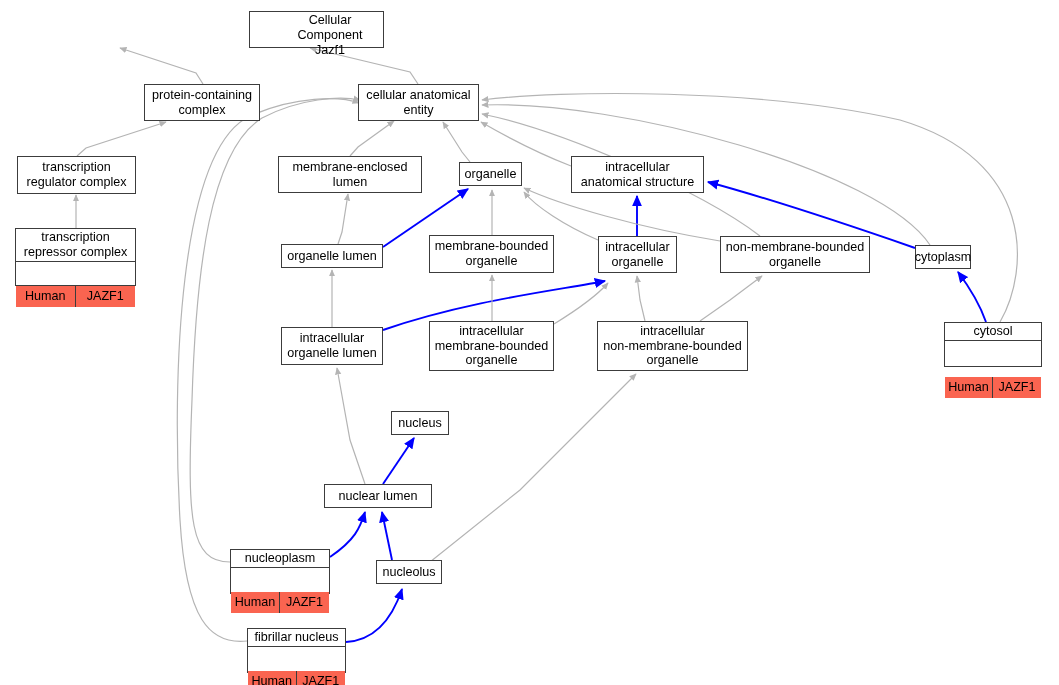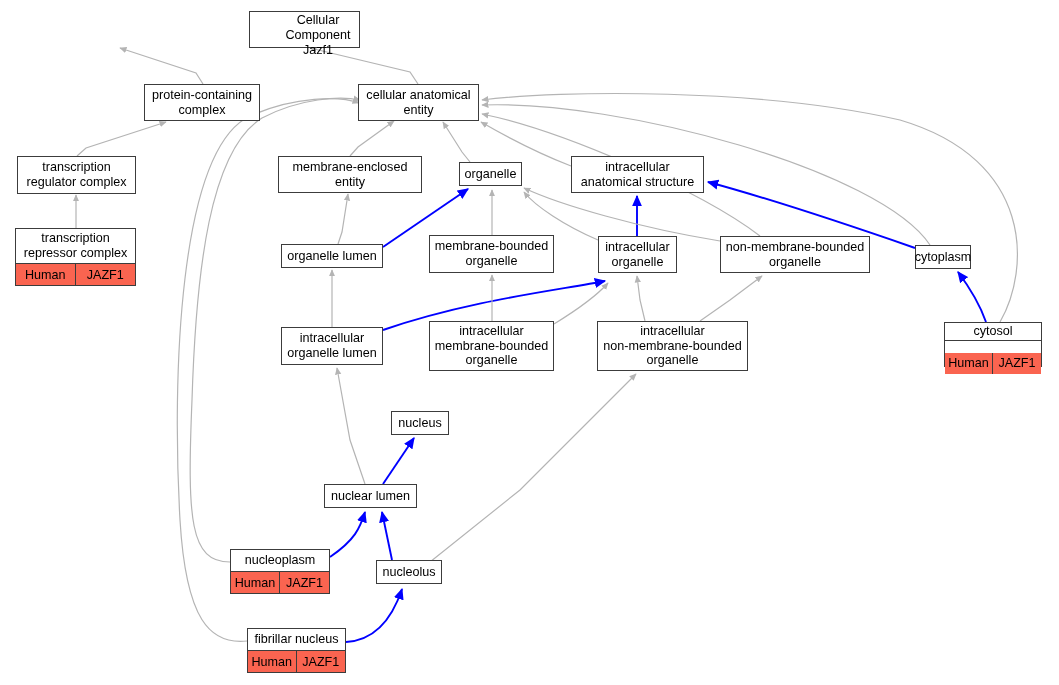--- a/index.html
+++ b/index.html
@@ -44,20 +44,21 @@
     white-space: pre-line;
     box-sizing: border-box;
   }
   .node.has-anno .label {
     border-bottom: 1.6px solid #3c3c3c;
   }
   .anno {
     display: flex;
     flex: 0 0 auto;
     height: 21px;
+    margin-top: 24px;
   }
   .anno .cell {
     flex: 1 1 50%;
     display: flex;
     align-items: center;
     justify-content: center;
     font-size: 12.6px;
     color: #000000;
     background: #fa6450;
     box-sizing: border-box;
@@ -105,21 +106,21 @@
       <path d="M1000,322 C1030,270 1035,160 900,120 C760,88 560,90 482,100" fill="none" stroke="#b4b4b4" stroke-width="1.2" marker-end="url(#ah-hier)"></path>
       <path d="M383,484 L414,438" fill="none" stroke="#0000ff" stroke-width="1.9" marker-end="url(#ah-hl)"></path>
       <path d="M365,484 L350,440 L337,368" fill="none" stroke="#b4b4b4" stroke-width="1.2" marker-end="url(#ah-hier)"></path>
       <path d="M330,557 C355,540 360,528 365,512" fill="none" stroke="#0000ff" stroke-width="1.9" marker-end="url(#ah-hl)"></path>
       <path d="M230,562 C190,562 187,520 192,400 C196,270 210,150 262,118 C300,98 340,96 360,100" fill="none" stroke="#b4b4b4" stroke-width="1.2" marker-end="url(#ah-hier)"></path>
       <path d="M392,560 L382,512" fill="none" stroke="#0000ff" stroke-width="1.9" marker-end="url(#ah-hl)"></path>
       <path d="M430,562 L520,490 L636,374" fill="none" stroke="#b4b4b4" stroke-width="1.2" marker-end="url(#ah-hier)"></path>
       <path d="M346,642 C380,640 395,610 402,589" fill="none" stroke="#0000ff" stroke-width="1.9" marker-end="url(#ah-hl)"></path>
       <path d="M247,641 C210,645 186,620 180,520 C172,380 178,150 250,116 C295,96 340,96 359,103" fill="none" stroke="#b4b4b4" stroke-width="1.2" marker-end="url(#ah-hier)"></path>
     </svg>
-<div class="node" style="left: 249px; top: 11px; width: 111px; height: 37px; padding-left: 27px;">
+<div class="node" style="left: 249px; top: 11px; width: 135px; height: 37px; padding-left: 27px;">
       <div class="label">Cellular Component
 Jazf1</div>
     </div>
     <div class="node" style="left: 144px; top: 84px; width: 116px; height: 37px;">
       <div class="label">protein-containing
 complex</div>
     </div>
     <div class="node" style="left: 358px; top: 84px; width: 121px; height: 37px;">
       <div class="label">cellular anatomical
 entity</div>
@@ -131,21 +132,21 @@
     <div class="node has-anno" style="left: 15px; top: 228px; width: 121px; height: 58px;">
       <div class="label">transcription
 repressor complex</div>
       <div class="anno">
         <div class="cell left" style="background: rgb(250, 100, 80);">Human</div>
         <div class="cell" style="background: rgb(250, 100, 80);">JAZF1</div>
       </div>
     </div>
     <div class="node" style="left: 278px; top: 156px; width: 144px; height: 37px;">
       <div class="label">membrane-enclosed
-entity</div>
+lumen</div>
     </div>
     <div class="node" style="left: 459px; top: 162px; width: 63px; height: 24px;">
       <div class="label">organelle</div>
     </div>
     <div class="node" style="left: 571px; top: 156px; width: 133px; height: 37px;">
       <div class="label">intracellular
 anatomical structure</div>
     </div>
     <div class="node" style="left: 281px; top: 244px; width: 102px; height: 24px;">
       <div class="label">organelle lumen</div>
@@ -182,21 +183,21 @@
     <div class="node has-anno" style="left: 944px; top: 322px; width: 98px; height: 45px; gap: 12px;">
       <div class="label">cytosol</div>
       <div class="anno">
         <div class="cell left" style="background: rgb(250, 100, 80);">Human</div>
         <div class="cell" style="background: rgb(250, 100, 80);">JAZF1</div>
       </div>
     </div>
     <div class="node" style="left: 391px; top: 411px; width: 58px; height: 24px;">
       <div class="label">nucleus</div>
     </div>
-    <div class="node" style="left: 324px; top: 484px; width: 93px; height: 24px;">
+    <div class="node" style="left: 324px; top: 484px; width: 108px; height: 24px;">
       <div class="label">nuclear lumen</div>
     </div>
     <div class="node has-anno" style="left: 230px; top: 549px; width: 100px; height: 45px;">
       <div class="label">nucleoplasm</div>
       <div class="anno">
         <div class="cell left" style="background: rgb(250, 100, 80);">Human</div>
         <div class="cell" style="background: rgb(250, 100, 80);">JAZF1</div>
       </div>
     </div>
     <div class="node" style="left: 376px; top: 560px; width: 66px; height: 24px;">

